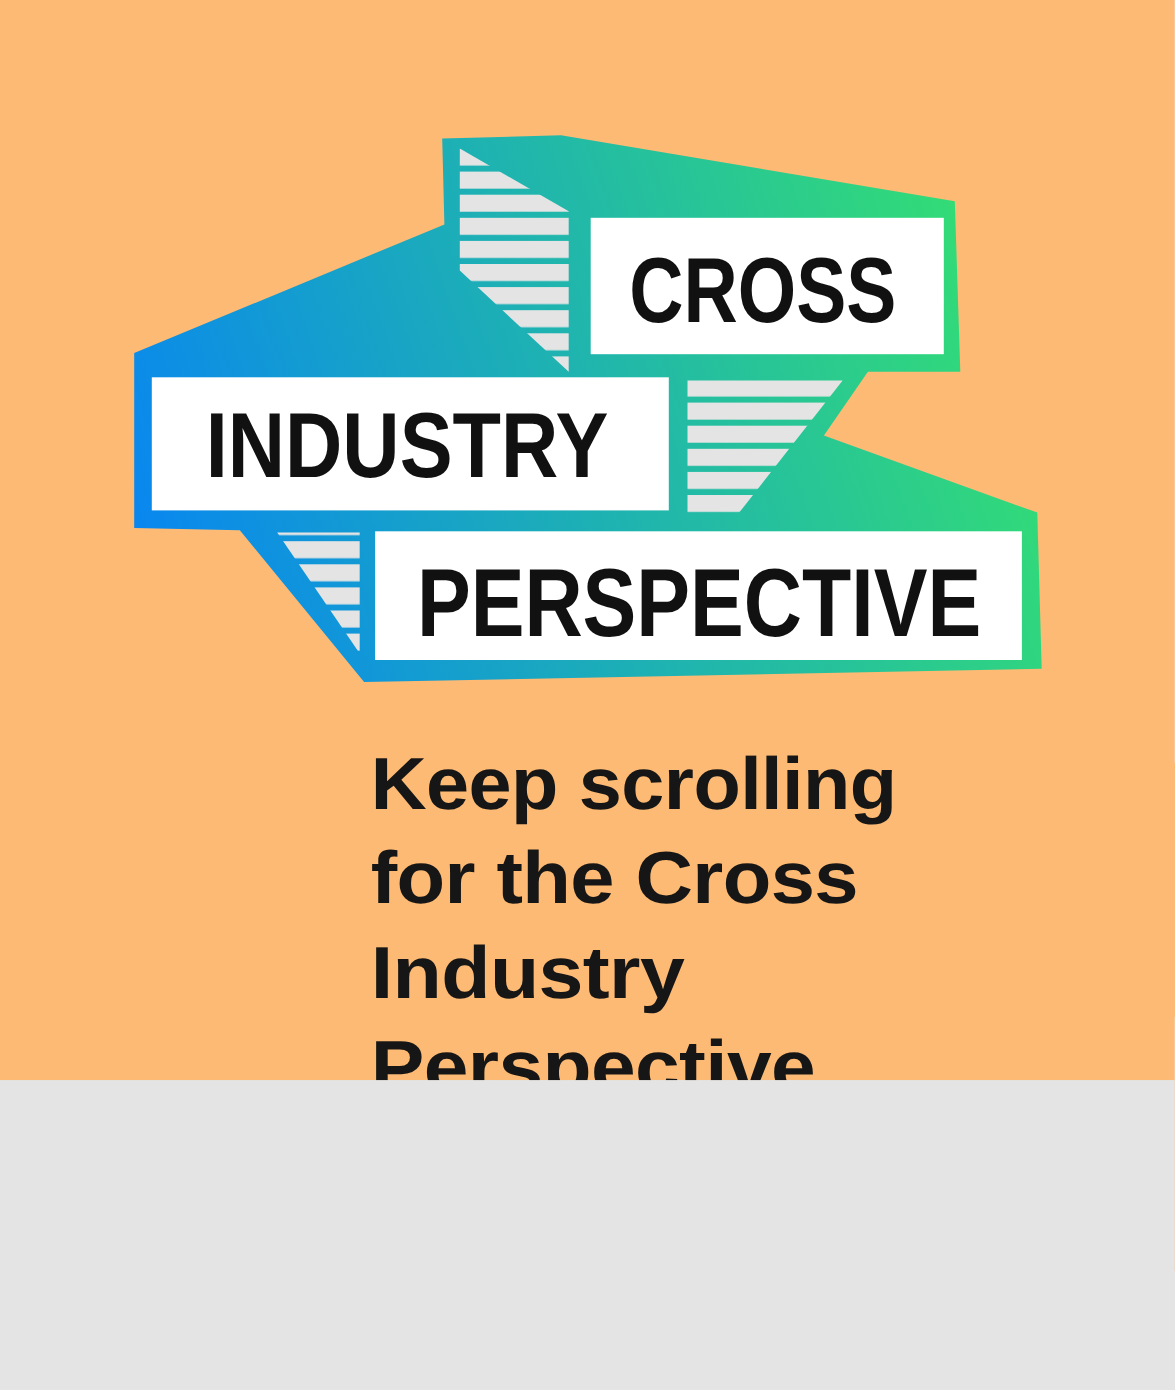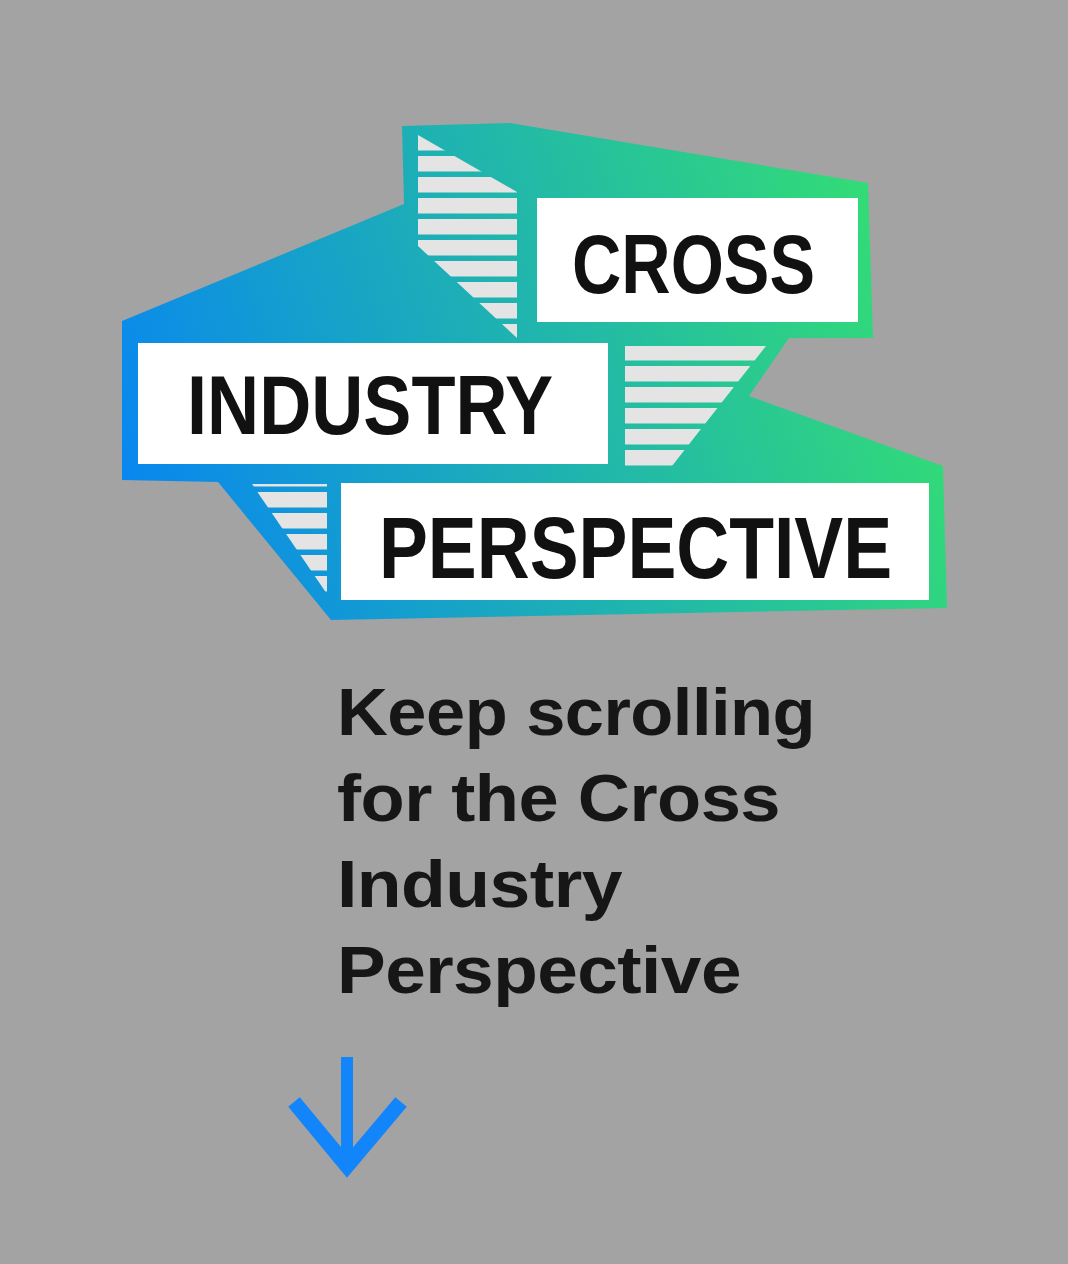--- a/index.html
+++ b/index.html
@@ -3,22 +3,22 @@
 <meta charset="utf-8">
 <style>
   html, body {
     margin: 0;
     padding: 0;
     background: #e4e4e4;
   }
   .stage {
     position: relative;
     width: 1068px;
-    height: 1264px;
-    background: #a3a3a3;
+    height: 982px;
+    background: #fdba74;
     overflow: hidden;
     font-family: "Liberation Sans", sans-serif;
     text-align: right;
   }
   .stage svg {
     position: absolute;
     inset: 0;
     display: block;
   }
   .logo-word {

